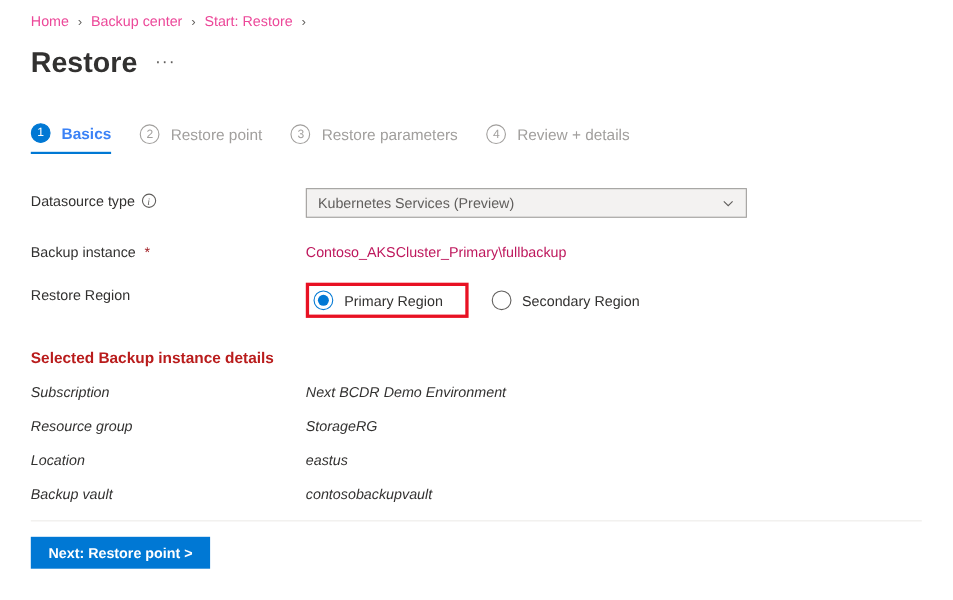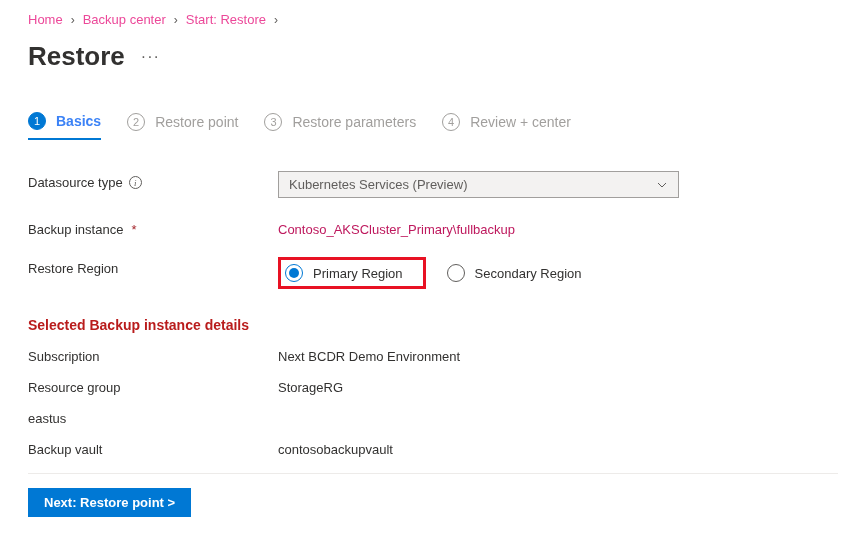--- a/index.html
+++ b/index.html
@@ -165,20 +165,21 @@
     .section-title {
       font-size: 14px;
       font-weight: 600;
       margin-top: 28px;
       margin-bottom: 16px;
       color: #b91c1c;
     }
     .detail-row {
       display: flex;
       margin-bottom: 16px;
+      font-style: italic;
     }
     .detail-label {
       width: 250px;
       font-size: 13px;
       color: #323130;
     }
     .detail-value {
       font-size: 13px;
       color: #323130;
     }
@@ -222,21 +223,21 @@
   <div class="tab">
     <span class="step-num">2</span>
     <span class="tab-label">Restore point</span>
   </div>
   <div class="tab">
     <span class="step-num">3</span>
     <span class="tab-label">Restore parameters</span>
   </div>
   <div class="tab">
     <span class="step-num">4</span>
-    <span class="tab-label">Review + center</span>
+    <span class="tab-label">Review + details</span>
   </div>
 </div>
 
 <div class="form-row">
   <div class="form-label">
     <span>Datasource type</span>
     <span class="info-icon">i</span>
   </div>
   <div class="form-control">
     <div class="select-box">
@@ -284,20 +285,21 @@
   <div class="detail-label">Subscription</div>
   <div class="detail-value">Next BCDR Demo Environment</div>
 </div>
 
 <div class="detail-row">
   <div class="detail-label">Resource group</div>
   <div class="detail-value">StorageRG</div>
 </div>
 
 <div class="detail-row">
+  <div class="detail-label">Location</div>
   <div class="detail-value">eastus</div>
 </div>
 
 <div class="detail-row">
   <div class="detail-label">Backup vault</div>
   <div class="detail-value">contosobackupvault</div>
 </div>
 
 <div class="footer">
   <button class="primary-button">Next: Restore point &gt;</button>

